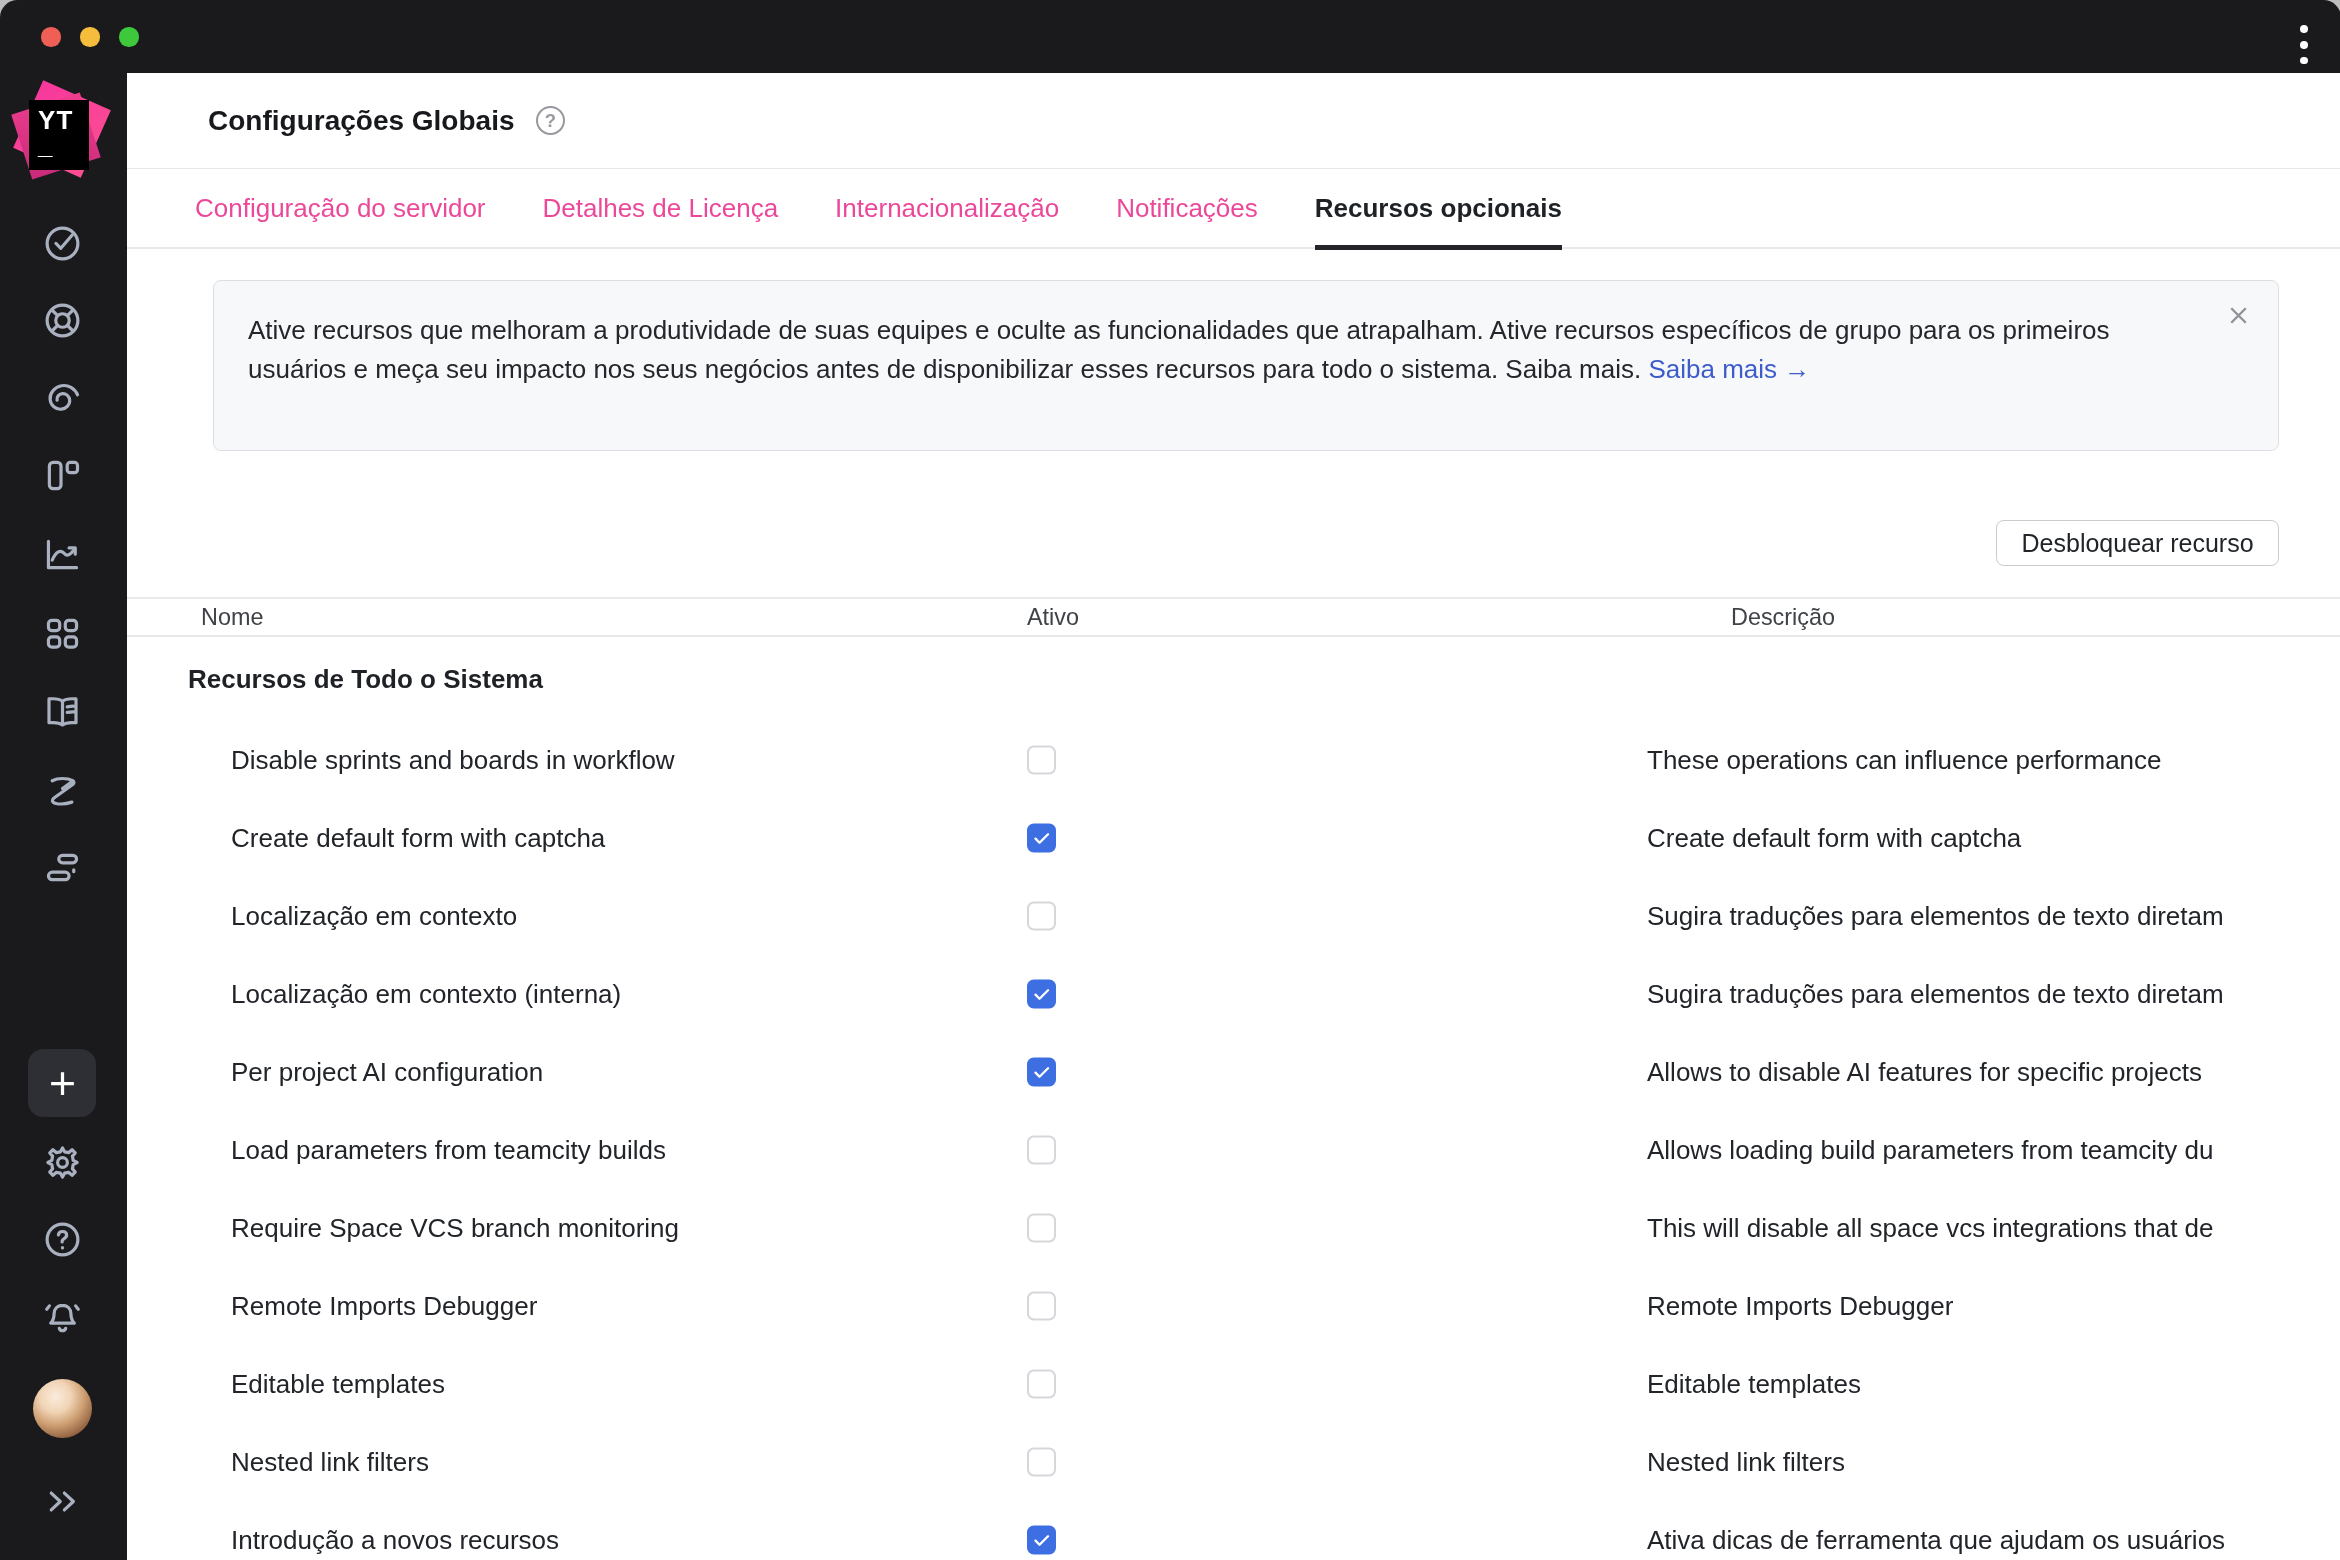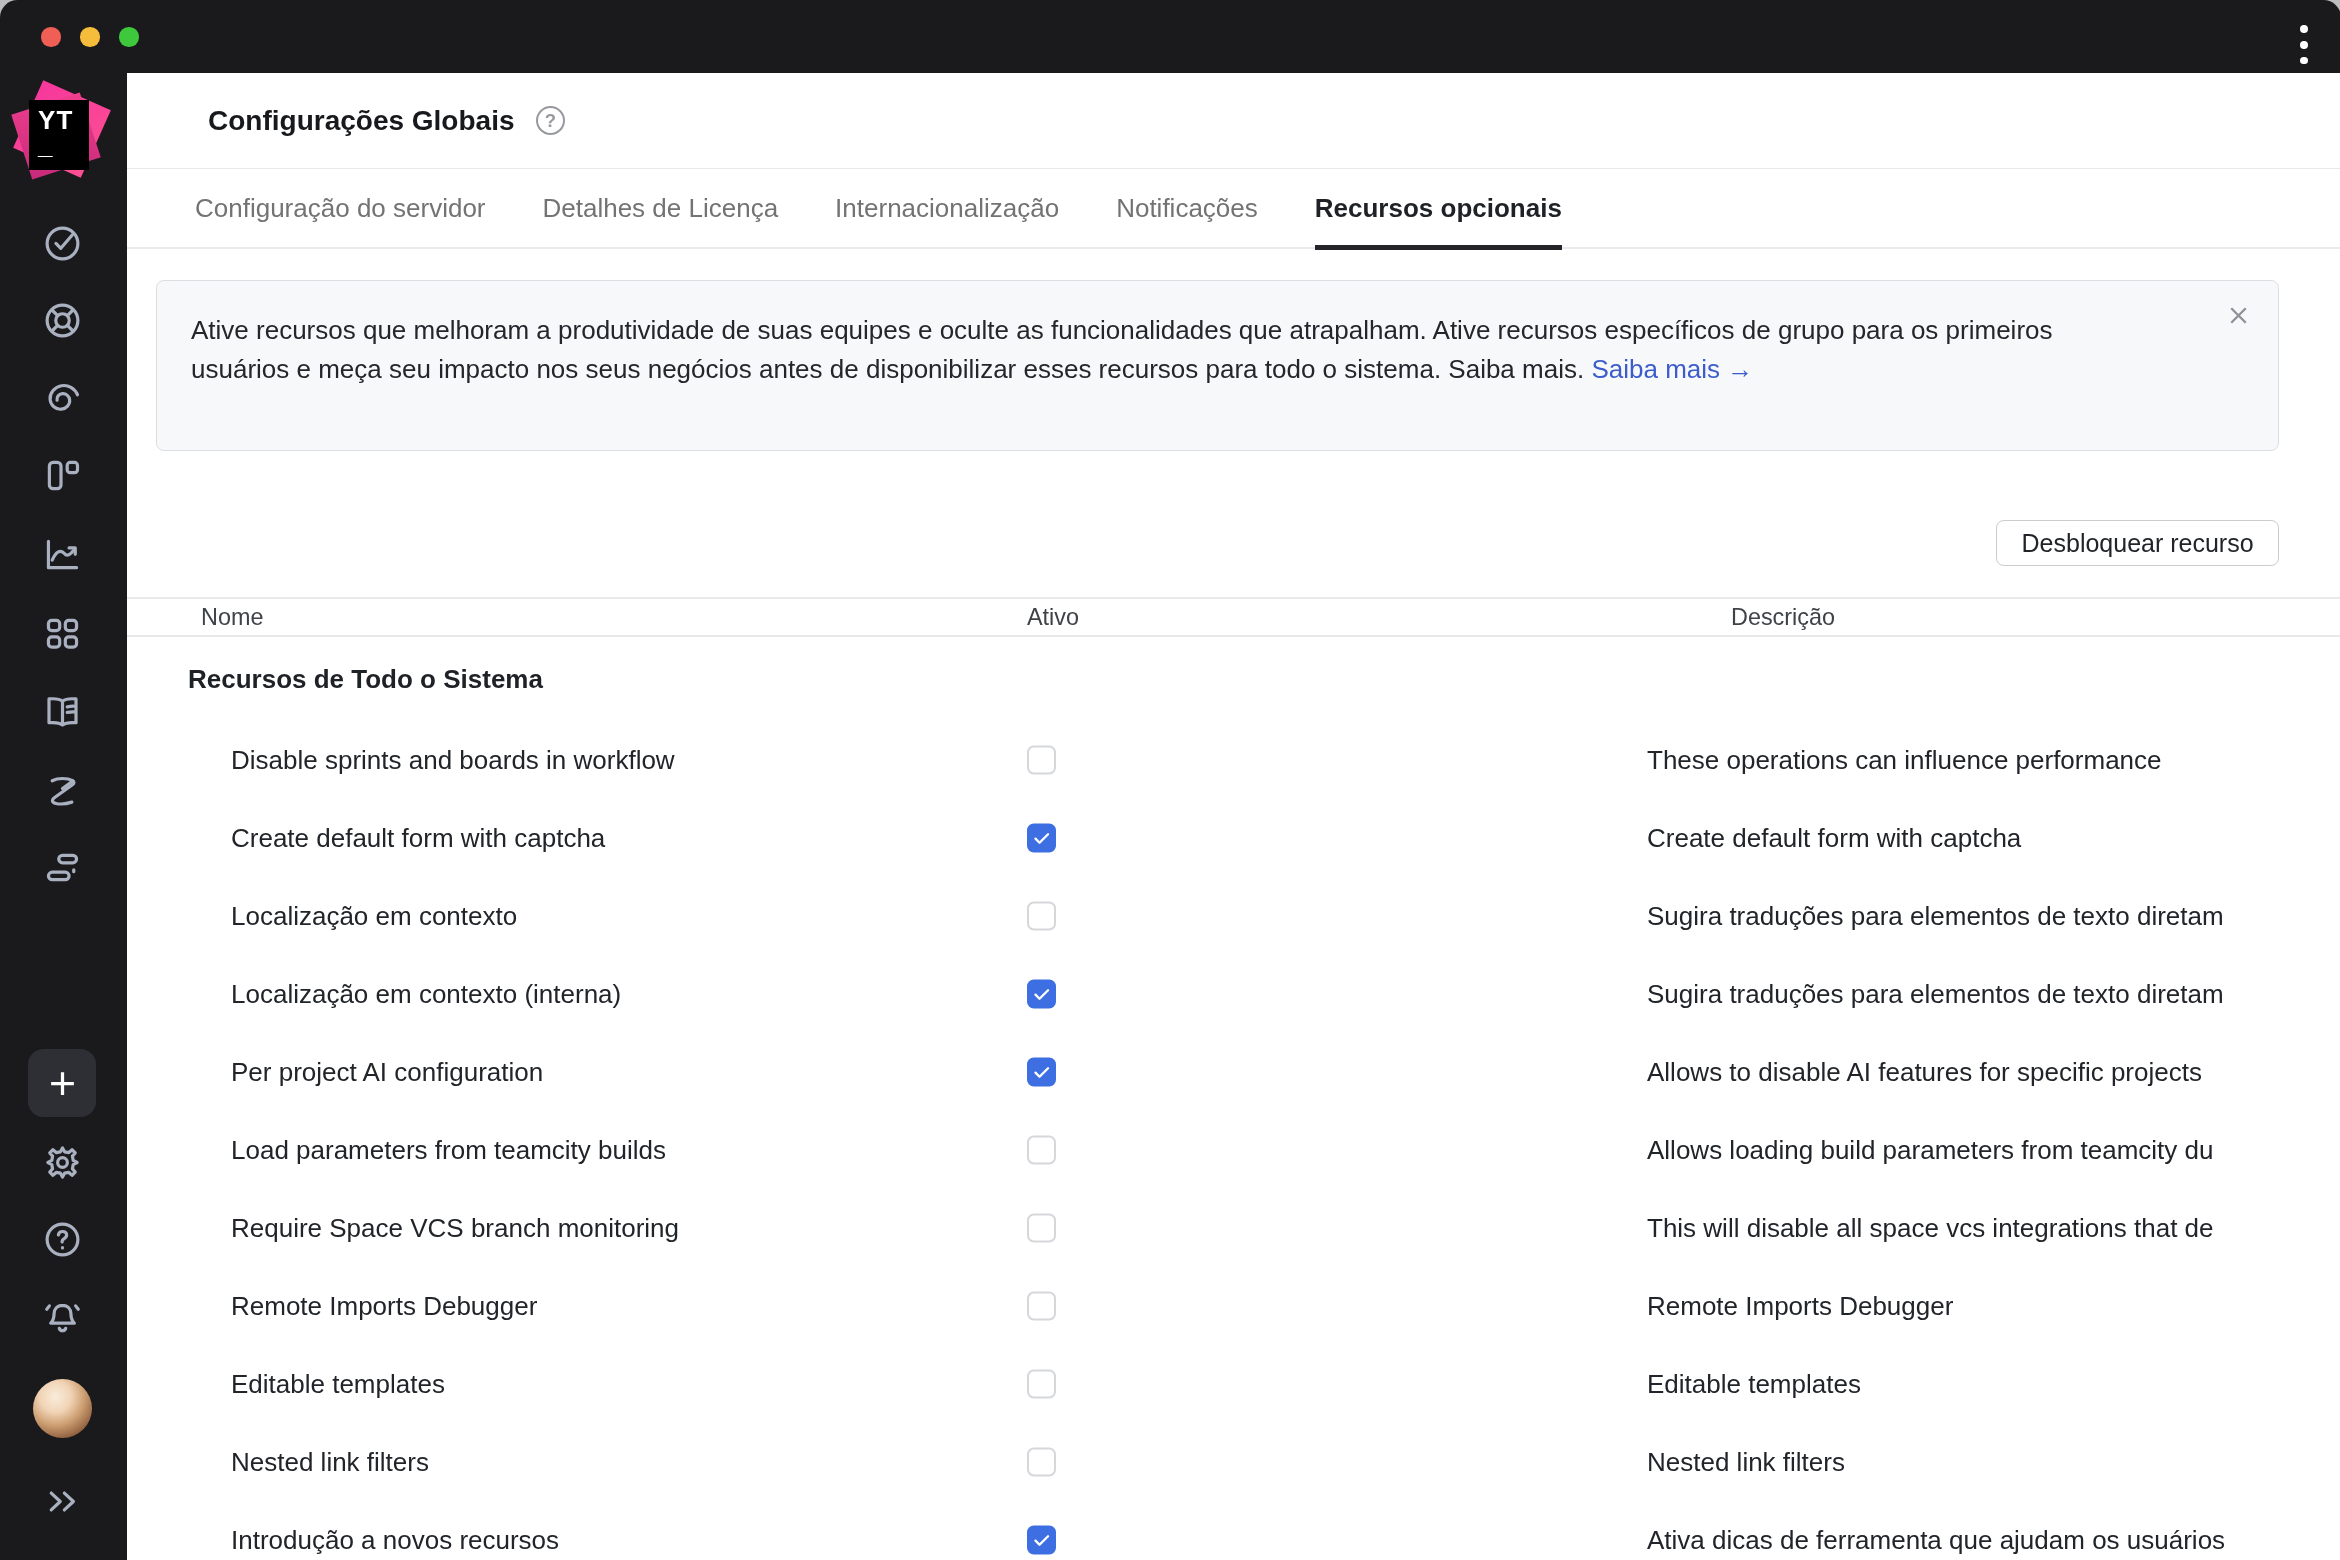--- a/index.html
+++ b/index.html
@@ -41,25 +41,25 @@
 
   
   .content { position:absolute; left:127px; top:73px; width:2214px; height:1487px; background:#fff; overflow:hidden; }
 
   .page-header { height:96px; border-bottom:1px solid var(--border); display:flex; align-items:center; padding-left:81px; }
   .page-title { font-size:28px; font-weight:700; color:#17191c; }
   .help-badge { margin-left:21.5px; width:29px; height:29px; border:2px solid #97999e; border-radius:50%;
                 color:#97999e; font-size:18.5px; font-weight:700; display:flex; align-items:center; justify-content:center; cursor:pointer; }
 
   .tabbar { height:80px; border-bottom:2px solid #e9eaec; display:flex; align-items:center; gap:57px; padding-left:68px; }
-  .tab { position:relative; font-size:26px; color:#737373; height:80px; display:flex; align-items:center; cursor:pointer; white-space:nowrap; }
+  .tab { position:relative; font-size:26px; color:#ec4899; height:80px; display:flex; align-items:center; cursor:pointer; white-space:nowrap; }
   .tab.active { font-weight:700; color:#1e2125; }
   .tab.active::after { content:""; position:absolute; left:0; right:0; bottom:-2px; height:4.9px; background:#232529; }
 
-  .banner { position:relative; margin:31px 62px 0 29px; height:171px; background:#f7f8f9;
+  .banner { position:relative; margin:31px 62px 0 86px; height:171px; background:#f7f8f9;
             border:1px solid #dcdee1; border-radius:7.8px; }
   .banner-text { position:absolute; left:34px; top:30px; width:1965px; font-size:26px; line-height:39px; color:#23262b; }
   .banner-link { color:var(--link); text-decoration:none; cursor:pointer; }
   .banner-close { position:absolute; top:19.5px; right:25px; width:29px; height:29px; cursor:pointer; }
   .banner-close svg { width:29px; height:29px; stroke:#8f9298; stroke-width:2; }
 
   .action-row { display:flex; justify-content:flex-end; margin:69px 62px 0 0; }
   .unlock-btn { height:46px; padding:0 24.4px; font-size:25px; color:#212428; background:#fff;
                 border:1px solid #c9cbcf; border-radius:7.8px; cursor:pointer; font-family:inherit; }
 

